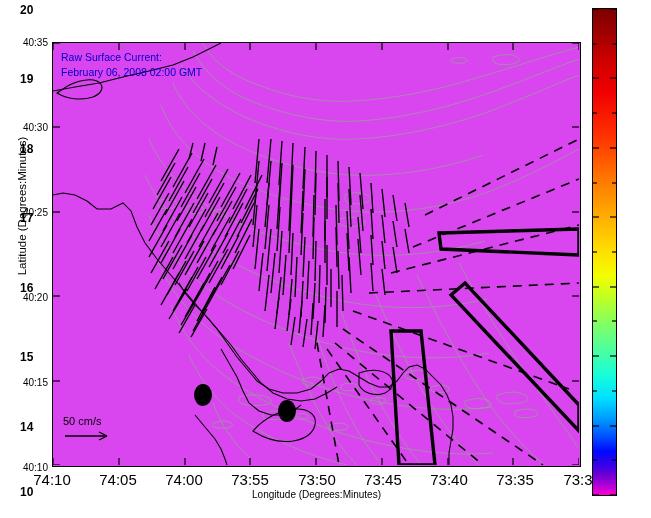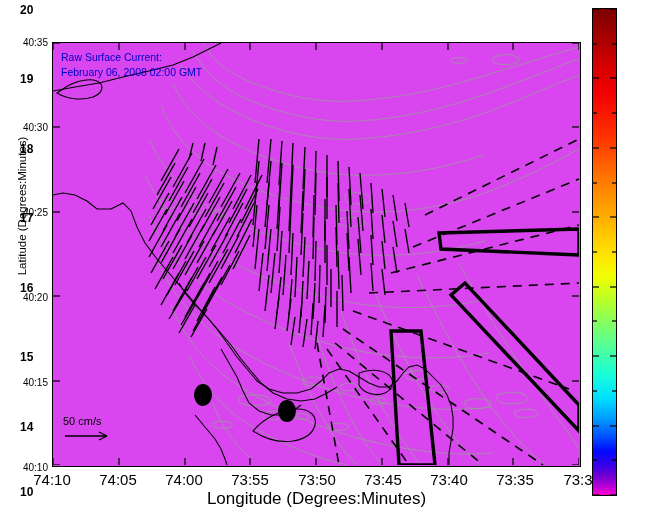--- a/index.html
+++ b/index.html
@@ -28,21 +28,21 @@
   #scaletext{font-size:11px;color:#000;}
   #scalearrow{margin-top:3px;}
 
   
   .xtick{position:absolute;font-size:15px;color:#000;transform:translateX(-50%);
          top:471px;white-space:nowrap;}
   .ytick{position:absolute;font-size:10px;color:#000;transform:translateY(-50%);
          text-align:right;white-space:nowrap;left:4px;width:44px;}
 
   #xlabel{position:absolute;left:52px;top:489px;width:529px;text-align:center;
-          font-size:17px;color:#000;}
+          font-size:10px;color:#000;}
   #ylabel{position:absolute;left:-88px;top:200px;width:220px;text-align:center;
           font-size:11.5px;color:#000;transform:rotate(-90deg);}
 
   
   #cbar{position:absolute;left:592px;top:8px;width:25px;height:488px;
         border:1px solid #000;box-sizing:border-box;}
   #cbargrad{position:absolute;left:0;top:0;right:0;bottom:0;}
   .cbtick{position:absolute;left:20px;font-size:12px;color:#000;font-weight:bold;
           transform:translateY(-50%);white-space:nowrap;}
 </style>

